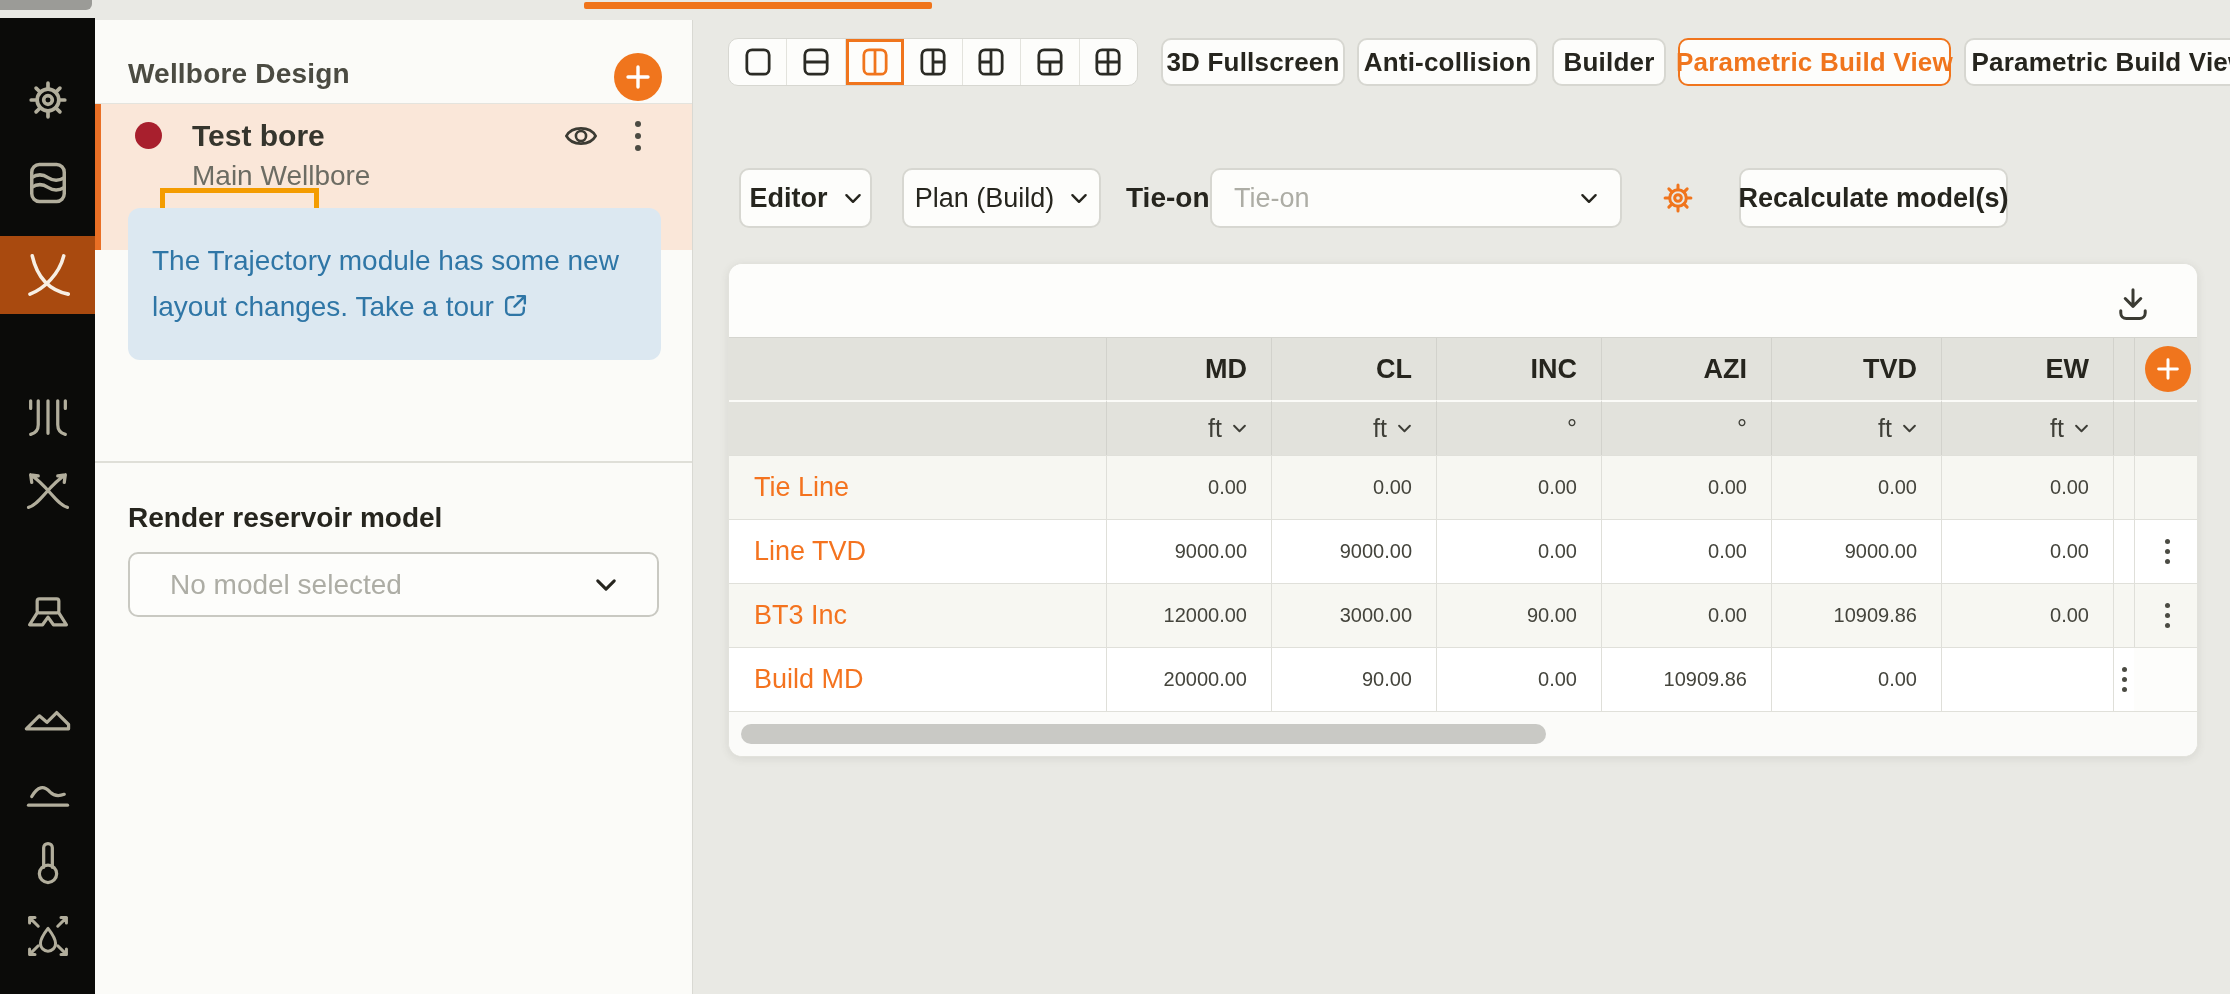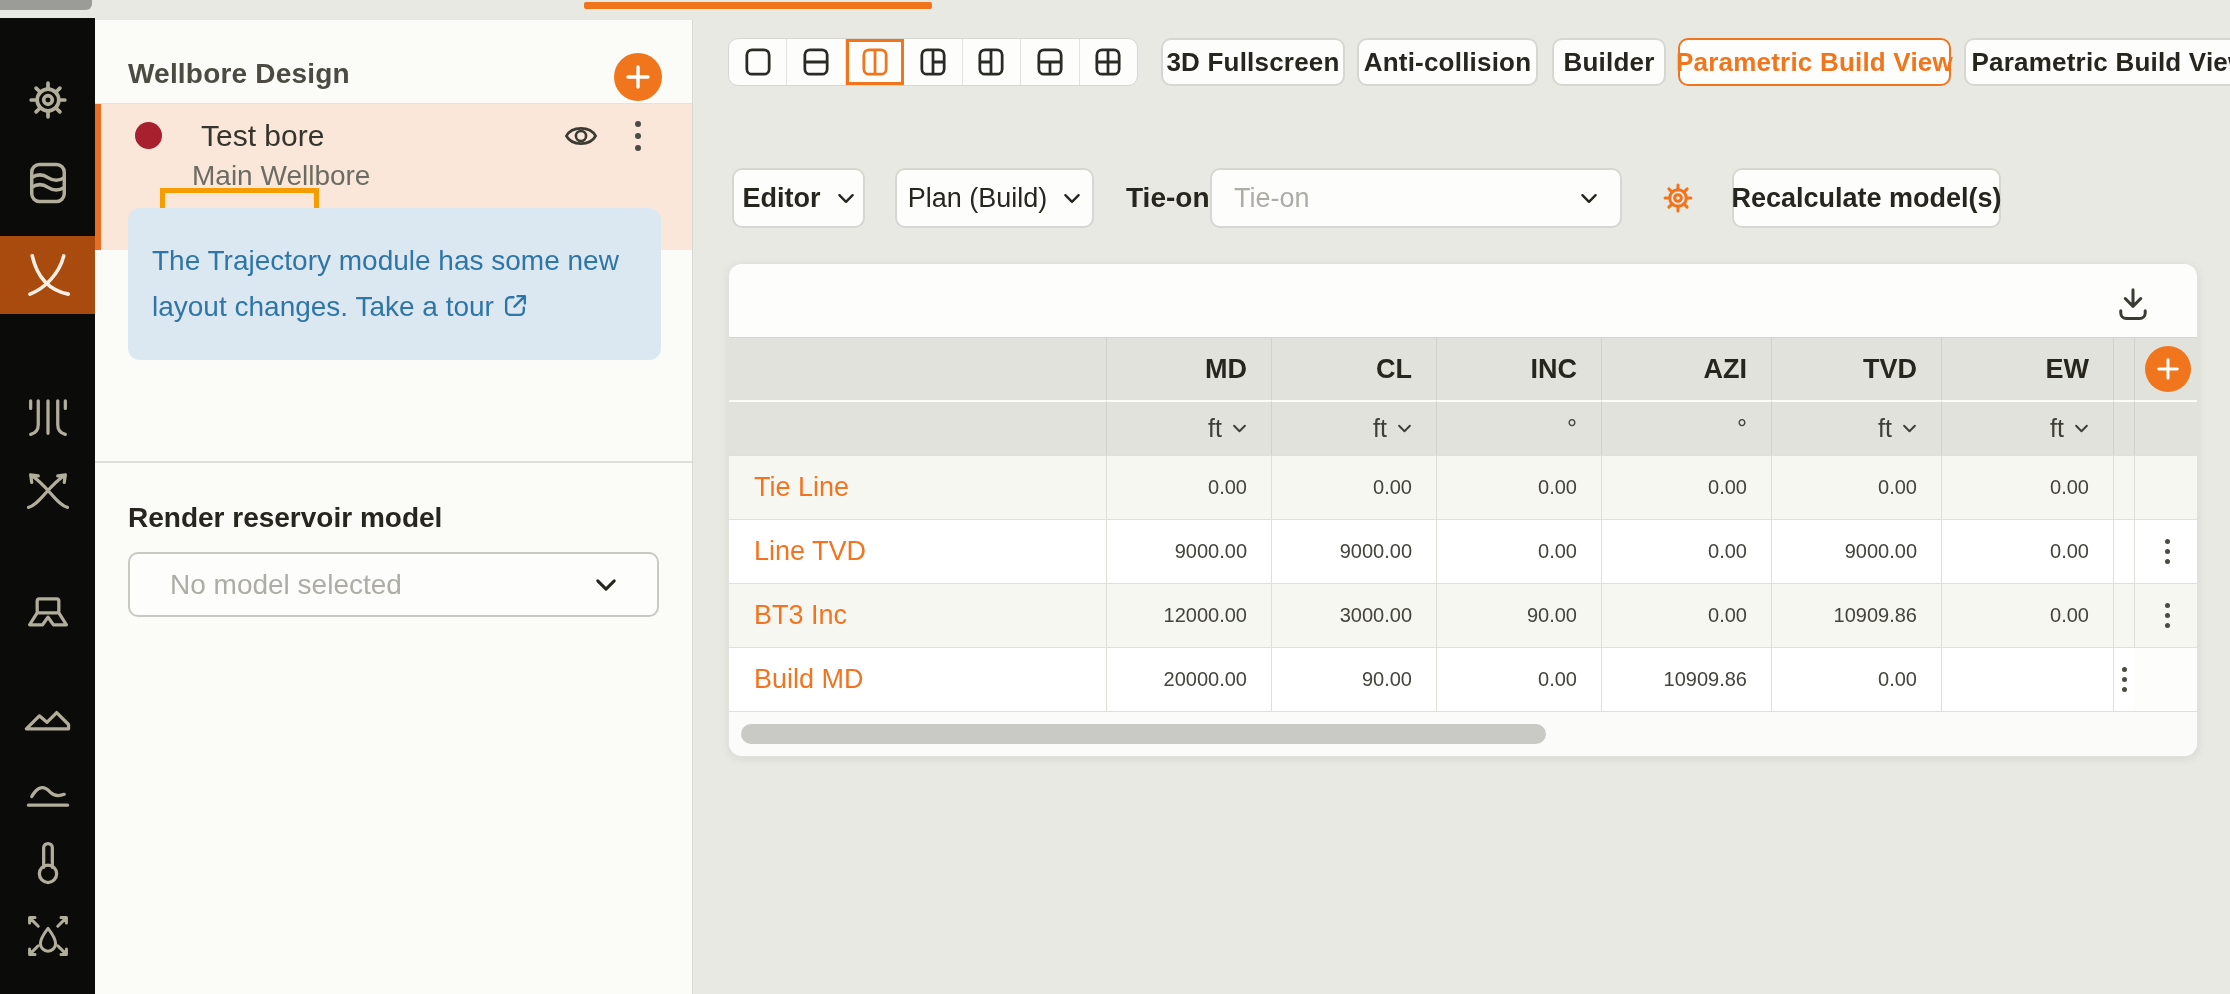--- a/index.html
+++ b/index.html
@@ -21,21 +21,21 @@
 
   
   .left-panel { position:absolute; left:95px; top:20px; width:598px; height:974px; background:#FBFBF8; border-right:1px solid #D9D9D3; }
   .panel-header { position:absolute; left:0; top:0; width:100%; height:84px; border-bottom:1px solid #E4E4DE; }
   .panel-title { position:absolute; left:33px; top:38px; font-size:28px; font-weight:700; color:#4B4B42; letter-spacing:.2px; }
   .add-fab { position:absolute; left:519px; top:33px; width:48px; height:48px; border-radius:50%; background:#F0751D; border:none; display:flex; align-items:center; justify-content:center; cursor:pointer; }
 
   .wellbore-item { position:absolute; left:0; top:84px; width:100%; height:146px; background:#FAE7D9; }
   .accent-bar { position:absolute; left:0; top:0; width:6px; height:100%; background:#E96F25; }
   .status-dot { position:absolute; left:40px; top:18px; width:27px; height:27px; border-radius:50%; background:#A81F2D; }
-  .wb-name { position:absolute; left:106px; top:15px; font-size:30px; font-weight:400; color:#35352D; }
+  .wb-name { position:absolute; left:97px; top:15px; font-size:30px; font-weight:700; color:#35352D; }
   .wb-type { position:absolute; left:97px; top:56px; font-size:28px; color:#6C6C63; }
   .eye-btn { position:absolute; left:468px; top:14px; width:36px; height:36px; background:none; border:none; cursor:pointer; }
   .kebab-btn { position:absolute; left:528px; top:12px; width:30px; height:40px; background:none; border:none; cursor:pointer; display:flex; flex-direction:column; align-items:center; justify-content:center; gap:6px; }
   .kdot { width:6px; height:6px; border-radius:50%; background:#4B4B43; }
   .ddi-box { position:absolute; left:65px; top:84px; width:159px; height:60px; border:5px solid #F49C00; display:flex; align-items:center; padding-left:26px; gap:9px; }
   .ddi-label { font-size:28px; font-weight:700; color:#26251E; }
   .ddi-value { font-size:28px; font-weight:700; color:#AF1F2D; }
 
   .notice-box { position:absolute; left:33px; top:188px; width:533px; height:152px; background:#DCE8F1; border-radius:12px; padding:30px 24px 0 24px; }
   .notice-text { font-size:28px; line-height:46px; color:#2F76A6; }
@@ -51,21 +51,21 @@
   .main { position:absolute; left:694px; top:0; width:1536px; height:994px; }
 
   .layout-group { position:absolute; left:34px; top:38px; width:410px; height:48px; background:#FDFDFB; border:1px solid #D7D7D1; border-radius:10px; display:flex; overflow:hidden; }
   .layout-cell { flex:1; display:flex; align-items:center; justify-content:center; border-right:1px solid #E3E3DD; cursor:pointer; background:transparent; border-top:none; border-bottom:none; border-left:none; }
   .layout-cell:last-child { border-right:none; }
   .layout-cell.active { outline:3px solid #F0751D; outline-offset:-3px; }
 
   .btn { position:absolute; top:38px; height:48px; background:#FDFDFB; border:2px solid #D7D7D1; border-radius:10px; font-family:inherit; font-size:26px; font-weight:700; color:#26251E; display:flex; align-items:center; justify-content:center; white-space:nowrap; cursor:pointer; letter-spacing:.2px; }
   .btn.primary-active { color:#F0751D; border-color:#F0751D; }
 
-  .ctrl { position:absolute; top:168px; height:60px; background:#FDFDFB; border:2px solid #D7D7D1; border-radius:10px; font-family:inherit; font-size:27px; font-weight:700; color:#26251E; display:flex; align-items:center; justify-content:center; gap:16px; cursor:pointer; white-space:nowrap; }
+  .ctrl { position:absolute; top:168px; height:60px; background:#FDFDFB; border:2px solid #D7D7D1; border-radius:10px; font-family:inherit; font-size:27px; font-weight:700; color:#26251E; display:flex; align-items:center; justify-content:center; gap:16px; cursor:pointer; white-space:nowrap;margin-left:7px; }
   .tieon-label { position:absolute; left:432px; top:182px; font-size:28px; font-weight:700; color:#26251E; }
   .tieon-select { position:absolute; left:516px; top:168px; width:412px; height:60px; background:#FDFDFB; border:2px solid #D7D7D1; border-radius:10px; display:flex; align-items:center; padding:0 22px; cursor:pointer; }
   .gear-btn { position:absolute; left:964px; top:178px; width:40px; height:40px; background:none; border:none; cursor:pointer; }
   .recalc { left:1038px; width:269px; top:168px; height:60px; }
 
   
   .table-card { position:absolute; left:34px; top:263px; width:1470px; height:494px; background:#FDFDFB; border:1px solid #E2E2DC; border-radius:14px; box-shadow:0 2px 8px rgba(70,70,55,.10); overflow:hidden; }
   .t-toolbar { position:relative; height:74px; background:#FDFDFB; border-bottom:1px solid #D5D5CF; }
   .dl-btn { position:absolute; right:44px; top:20px; width:40px; height:38px; background:none; border:none; cursor:pointer; }
 

